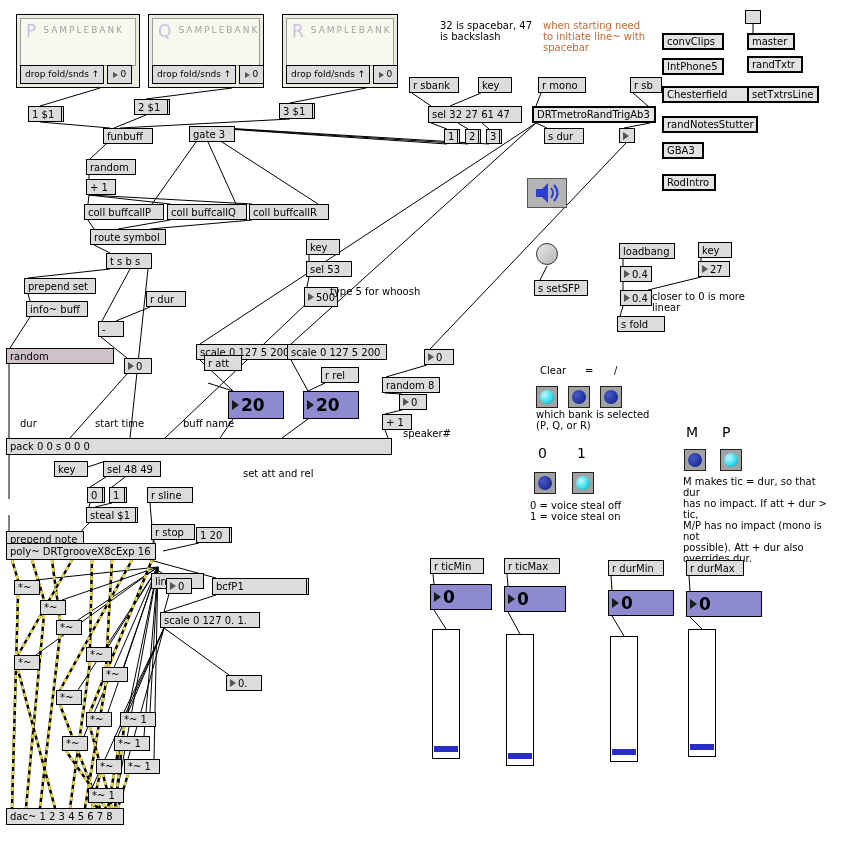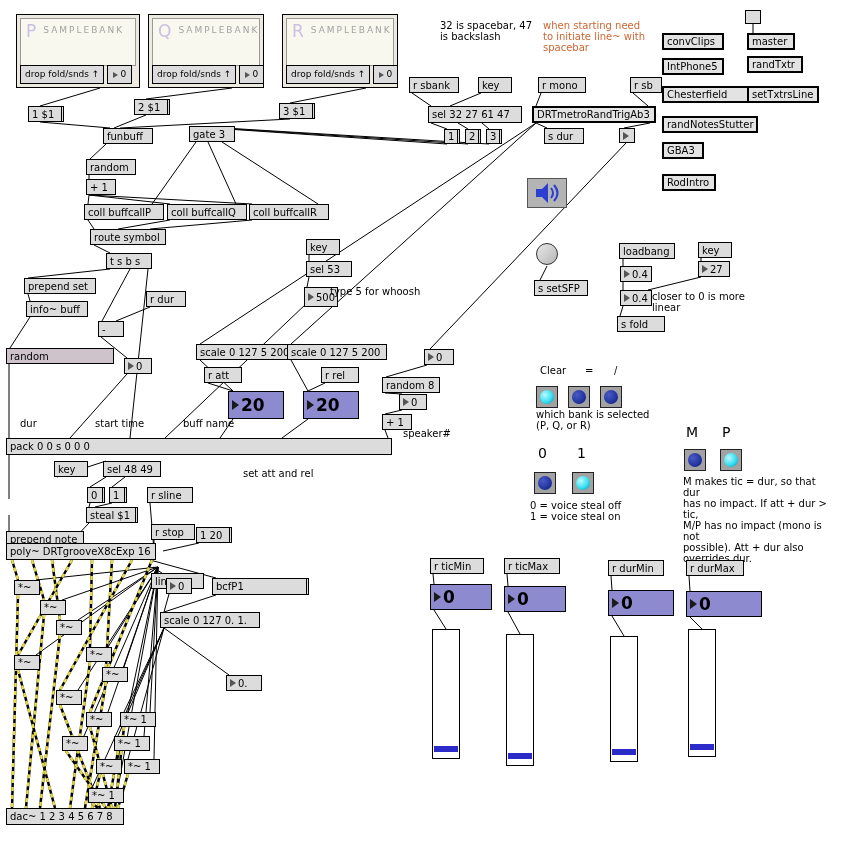--- a/index.html
+++ b/index.html
@@ -246,21 +246,21 @@
     <div class="node number" style="left: 124px; top: 358px; width: 28px; height: 16px;">
       <span>0</span>
     </div>
     <div class="node object" style="left: 306px; top: 239px; width: 34px; height: 16px;">key</div>
     <div class="node object" style="left: 306px; top: 261px; width: 46px; height: 16px;">sel 53</div>
     <div class="node number" style="left: 304px; top: 287px; width: 34px; height: 20px;">
       <span>500</span>
     </div>
     <div class="node object" style="left: 196px; top: 344px; width: 100px; height: 16px;">scale 0 127 5 200</div>
     <div class="node object" style="left: 287px; top: 344px; width: 100px; height: 16px;">scale 0 127 5 200</div>
-    <div class="node object" style="left: 204px; top: 367px; width: 38px; height: 16px;">r att</div>
+    <div class="node object" style="left: 204px; top: 355px; width: 38px; height: 16px;">r att</div>
     <div class="node object" style="left: 321px; top: 367px; width: 38px; height: 16px;">r rel</div>
     <div class="node bignumber" style="left: 228px; top: 391px; width: 56px; height: 28px;">
       <span>20</span>
     </div>
     <div class="node bignumber" style="left: 303px; top: 391px; width: 56px; height: 28px;">
       <span>20</span>
     </div>
     <div class="node number" style="left: 424px; top: 349px; width: 30px; height: 16px;">
       <span>0</span>
     </div>

